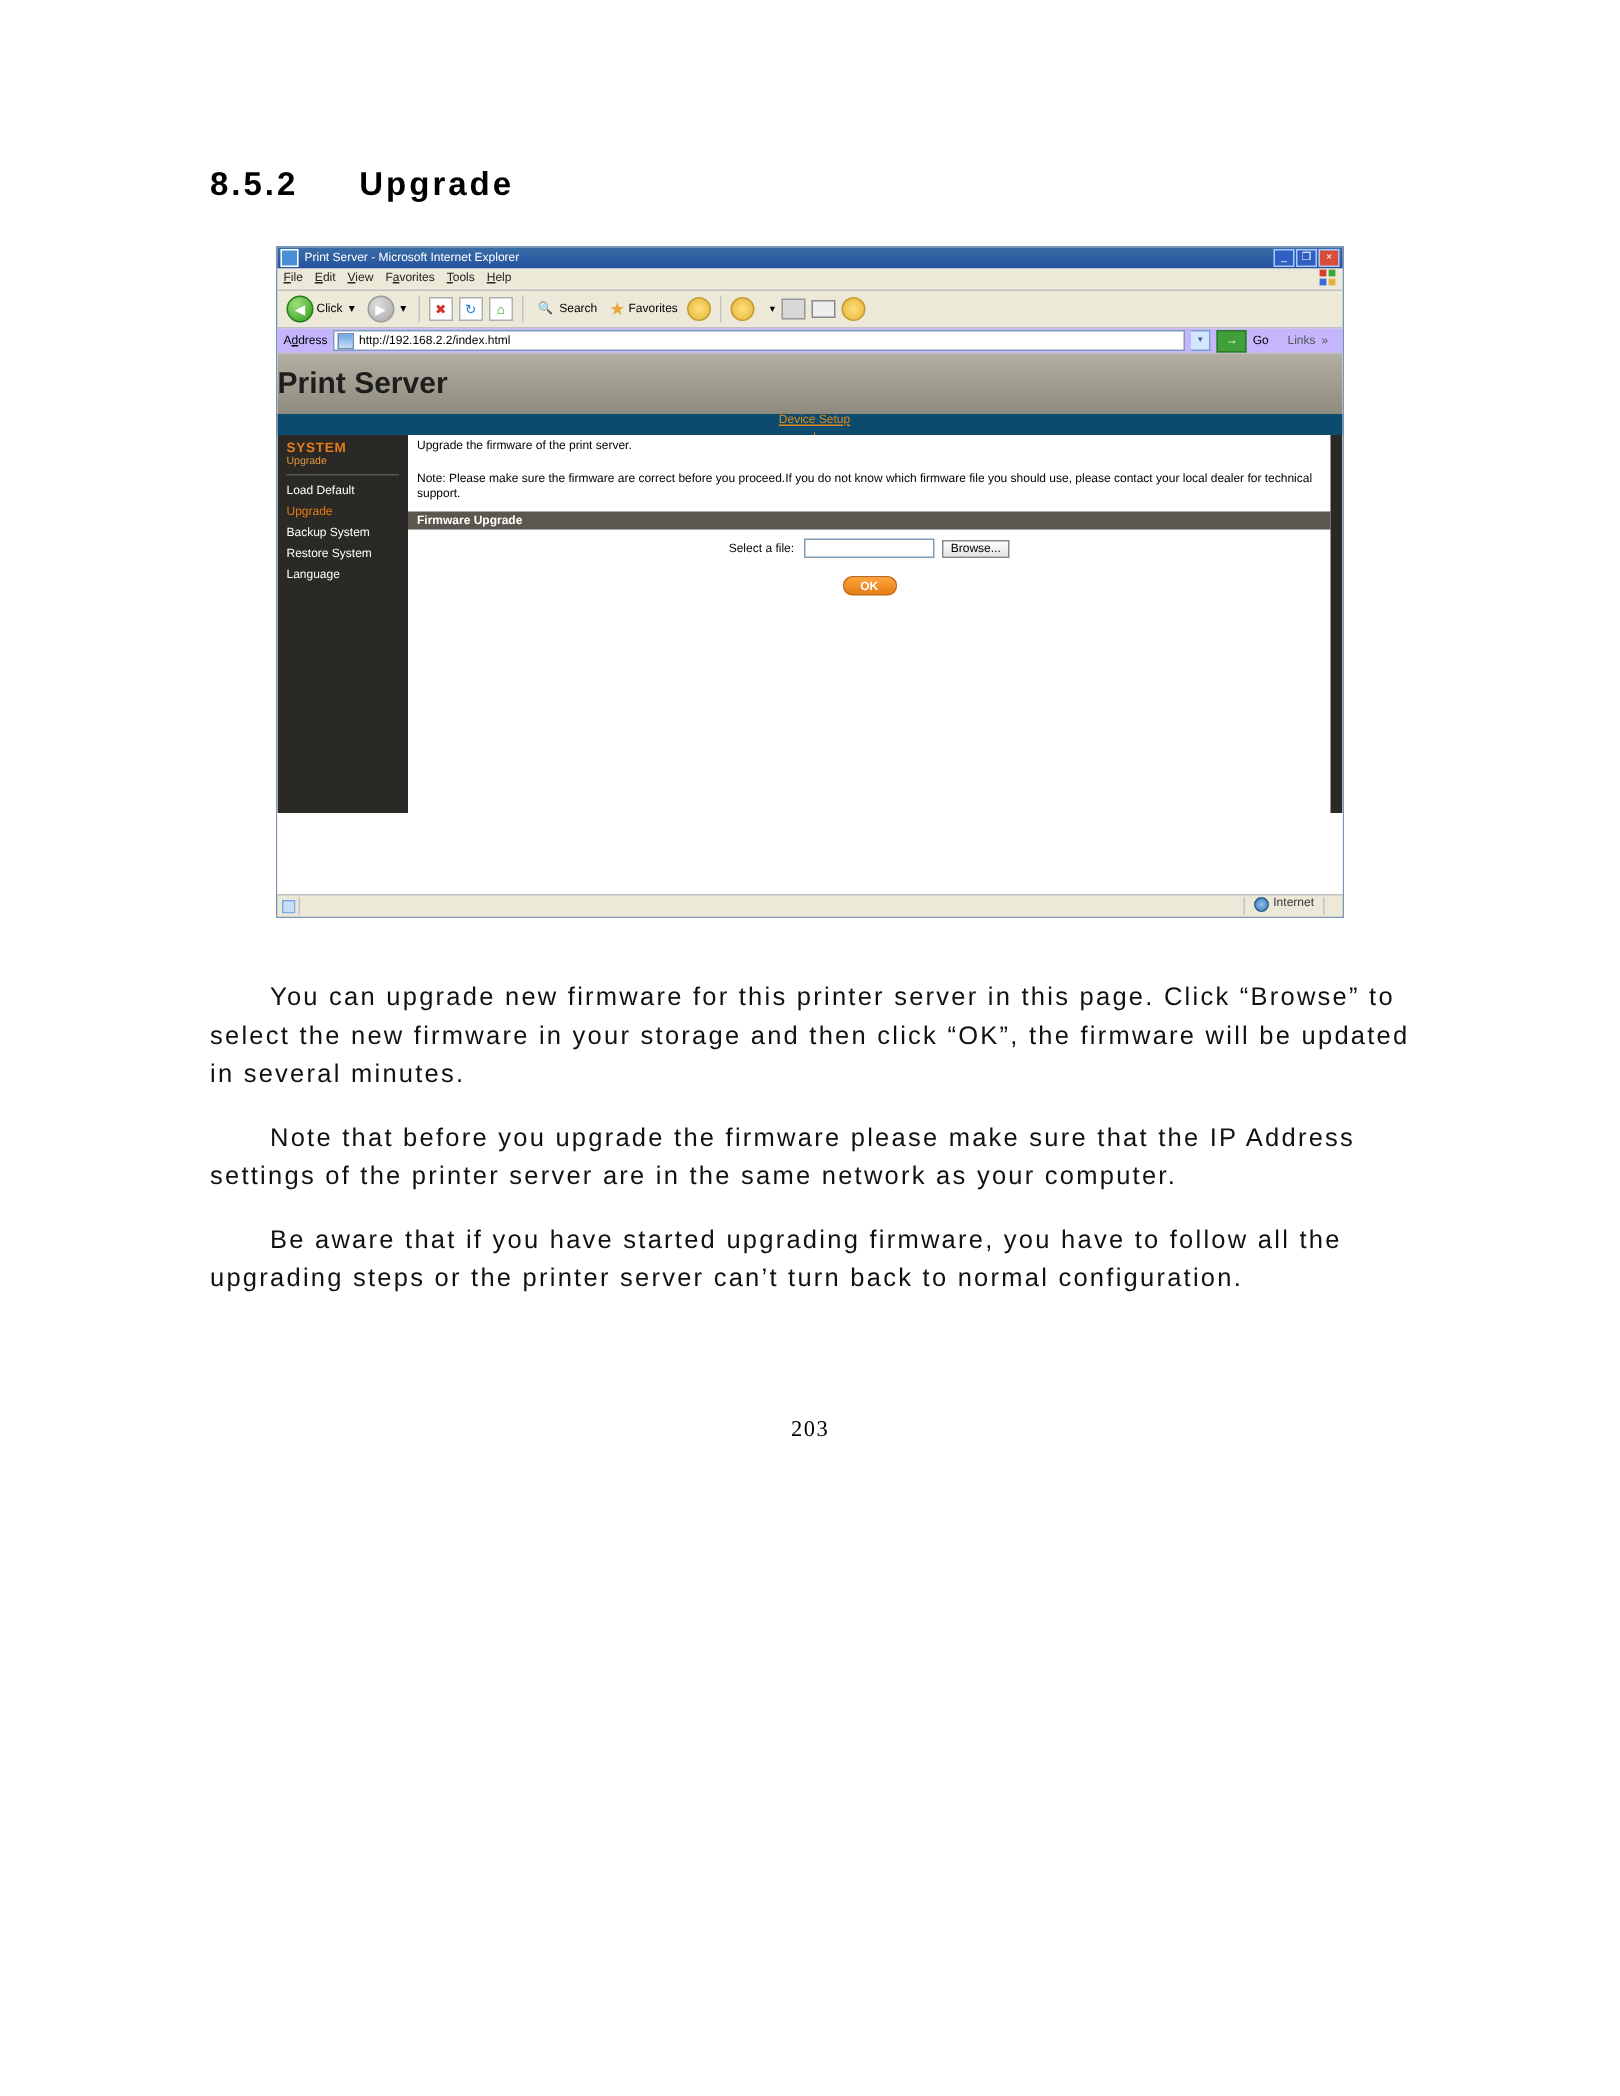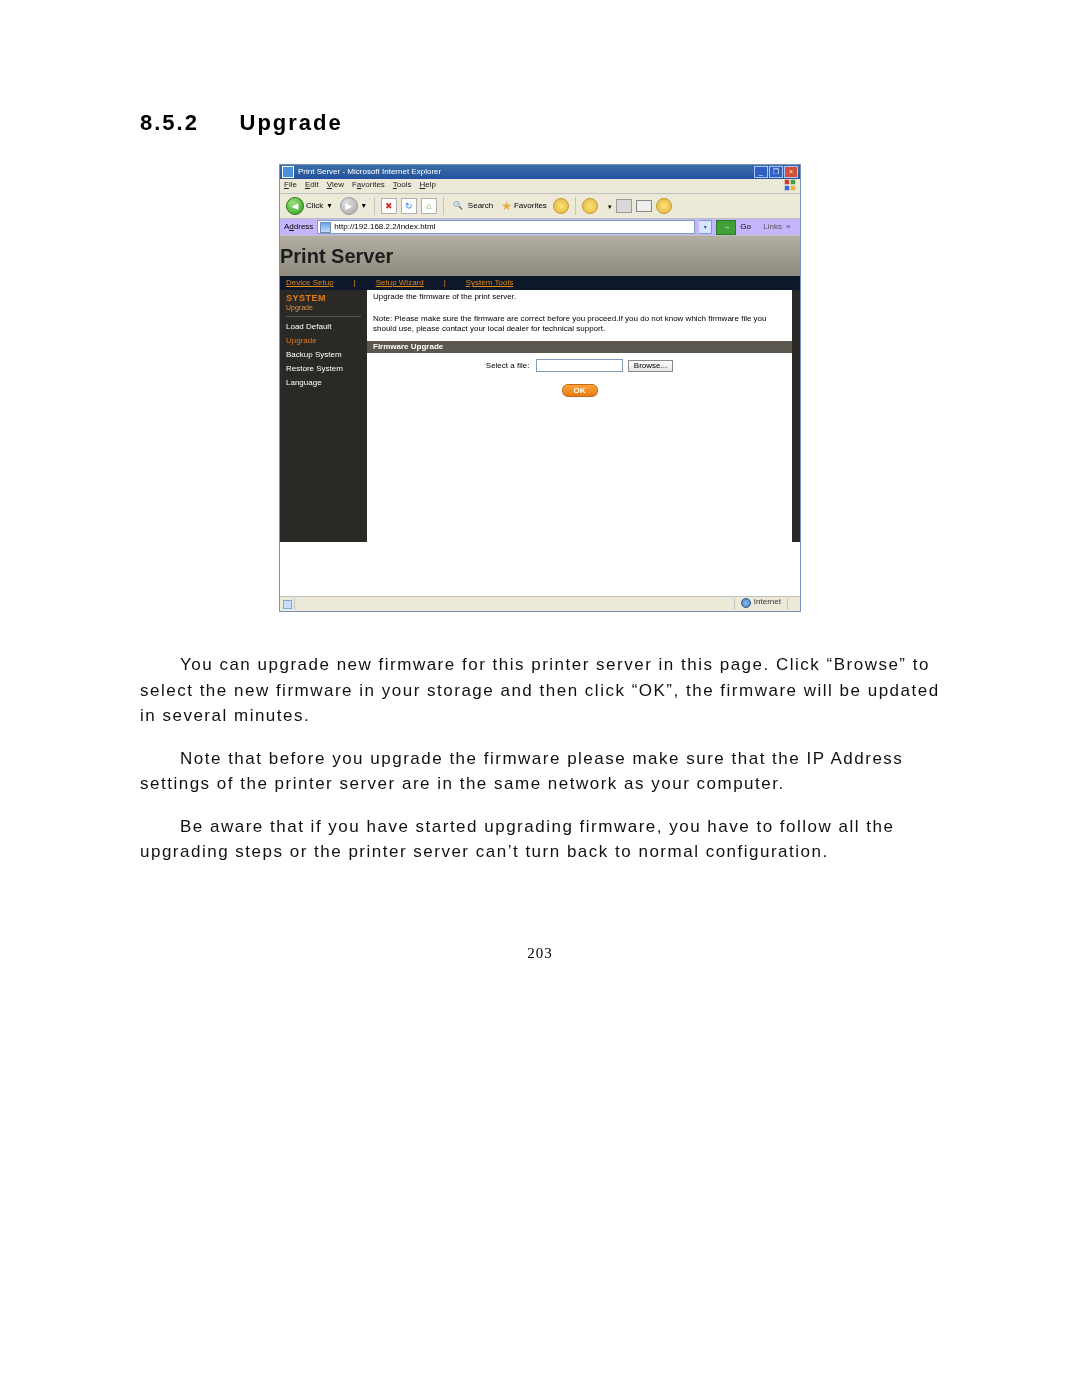--- a/index.html
+++ b/index.html
@@ -17,21 +17,21 @@
   }
   .section-heading {
     font-size: 22px;
     font-weight: bold;
     letter-spacing: 2px;
     margin-bottom: 28px;
   }
 
   
   .figure-wrap {
-    width: 522px;
+    width: 712px;
     margin: 0 auto 40px auto;
   }
   .ie-window {
     border: 1px solid #7a93b8;
     background: #ece9d8;
     font-size: 8px;
     line-height: 1;
     color: #000;
   }
   .title-bar {
@@ -171,23 +171,23 @@
     background: linear-gradient(#b2aea2,#8e8a7e);
     display:flex;align-items:center;
   }
   .banner .t {
     font-size: 20px;
     font-weight: bold;
     color:#1d1d1d;
   }
   .topnav {
     height:14px;
-    background:#0f172a;
+    background:#0c4a6e;
     padding-left:6px;
-    display:flex;align-items:center;gap:20px;
+    display:flex;align-items:center;gap:4px;flex-direction:column;
   }
   .topnav a {
     color:#e28b18;
     font-size:8px;
     text-decoration:underline;
   }
   .topnav .sep { color:#e28b18; font-size:8px; }
   .body-row {
     flex:1;
     display:flex;

